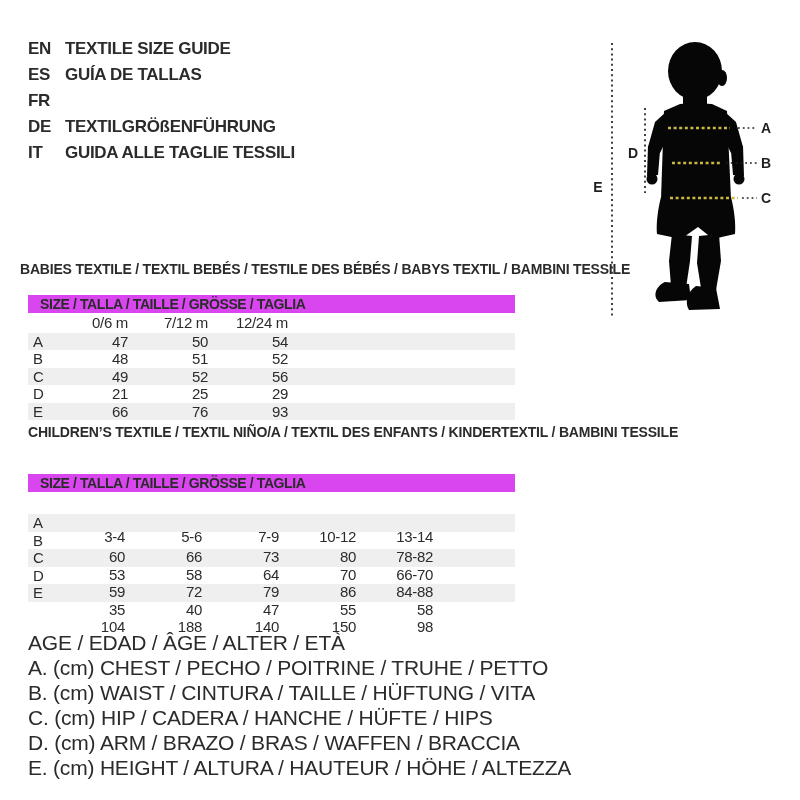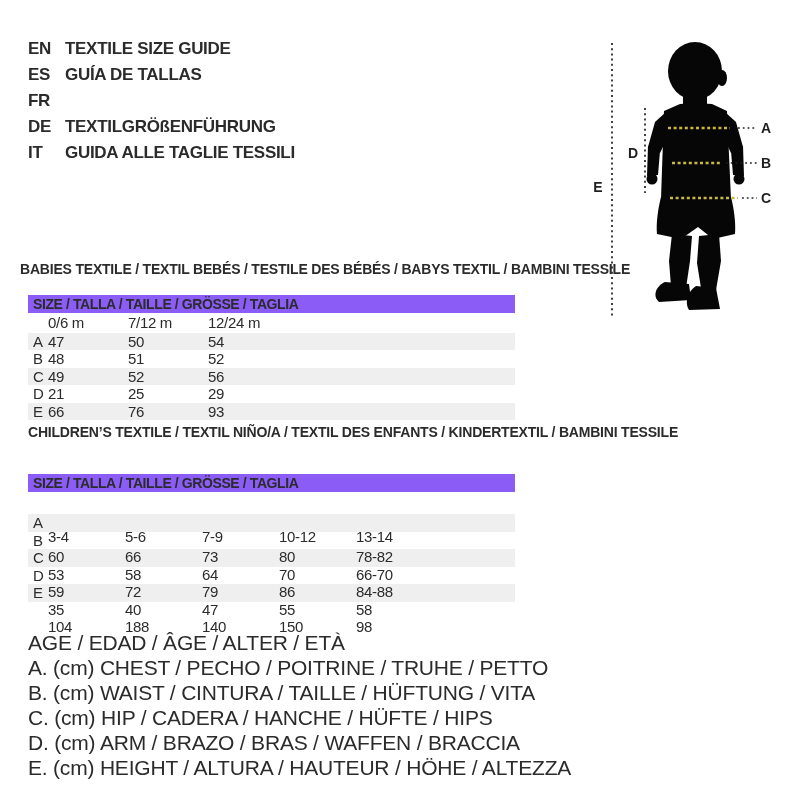--- a/index.html
+++ b/index.html
@@ -12,24 +12,24 @@
   
   .lang-list{left:28px;top:36px;}
   .lang-row{display:flex;height:26px;line-height:26px;font-weight:700;font-size:17px;letter-spacing:-0.3px;}
   .lang-code{width:37px;flex:0 0 37px;}
 
   
   .section-title{font-weight:700;font-size:14px;letter-spacing:-0.2px;white-space:nowrap;}
 
   
   .size-table{width:487px;}
-  .size-bar{height:18px;line-height:18px;background:#8b5cf6;font-weight:700;font-size:14px;letter-spacing:-0.4px;padding-left:5px;box-sizing:border-box;}
+  .size-bar{height:18px;line-height:18px;background:#d946ef;font-weight:700;font-size:14px;letter-spacing:-0.4px;padding-left:12px;box-sizing:border-box;}
   .col-row{display:flex;font-size:15px;letter-spacing:-0.3px;}
   .col-row .lbl{width:20px;flex:0 0 20px;}
-  .cell{text-align:left;}
+  .cell{text-align:right;}
   .data-row{display:flex;font-size:15px;letter-spacing:-0.3px;}
   .data-row .lbl{width:20px;flex:0 0 20px;padding-left:5px;box-sizing:border-box;}
   .data-row.alt{background:#efefef;}
   .t-babies .cell{width:80px;flex:0 0 80px;}
   .t-babies .col-row{height:20px;line-height:20px;}
   .t-babies .data-row{height:17.4px;line-height:17.4px;}
   .t-children .cell{width:77px;flex:0 0 77px;margin-top:34px;}
   .t-children .col-row{height:22px;line-height:22px;}
   .t-children .data-row{height:17.6px;line-height:17.6px;}
 

